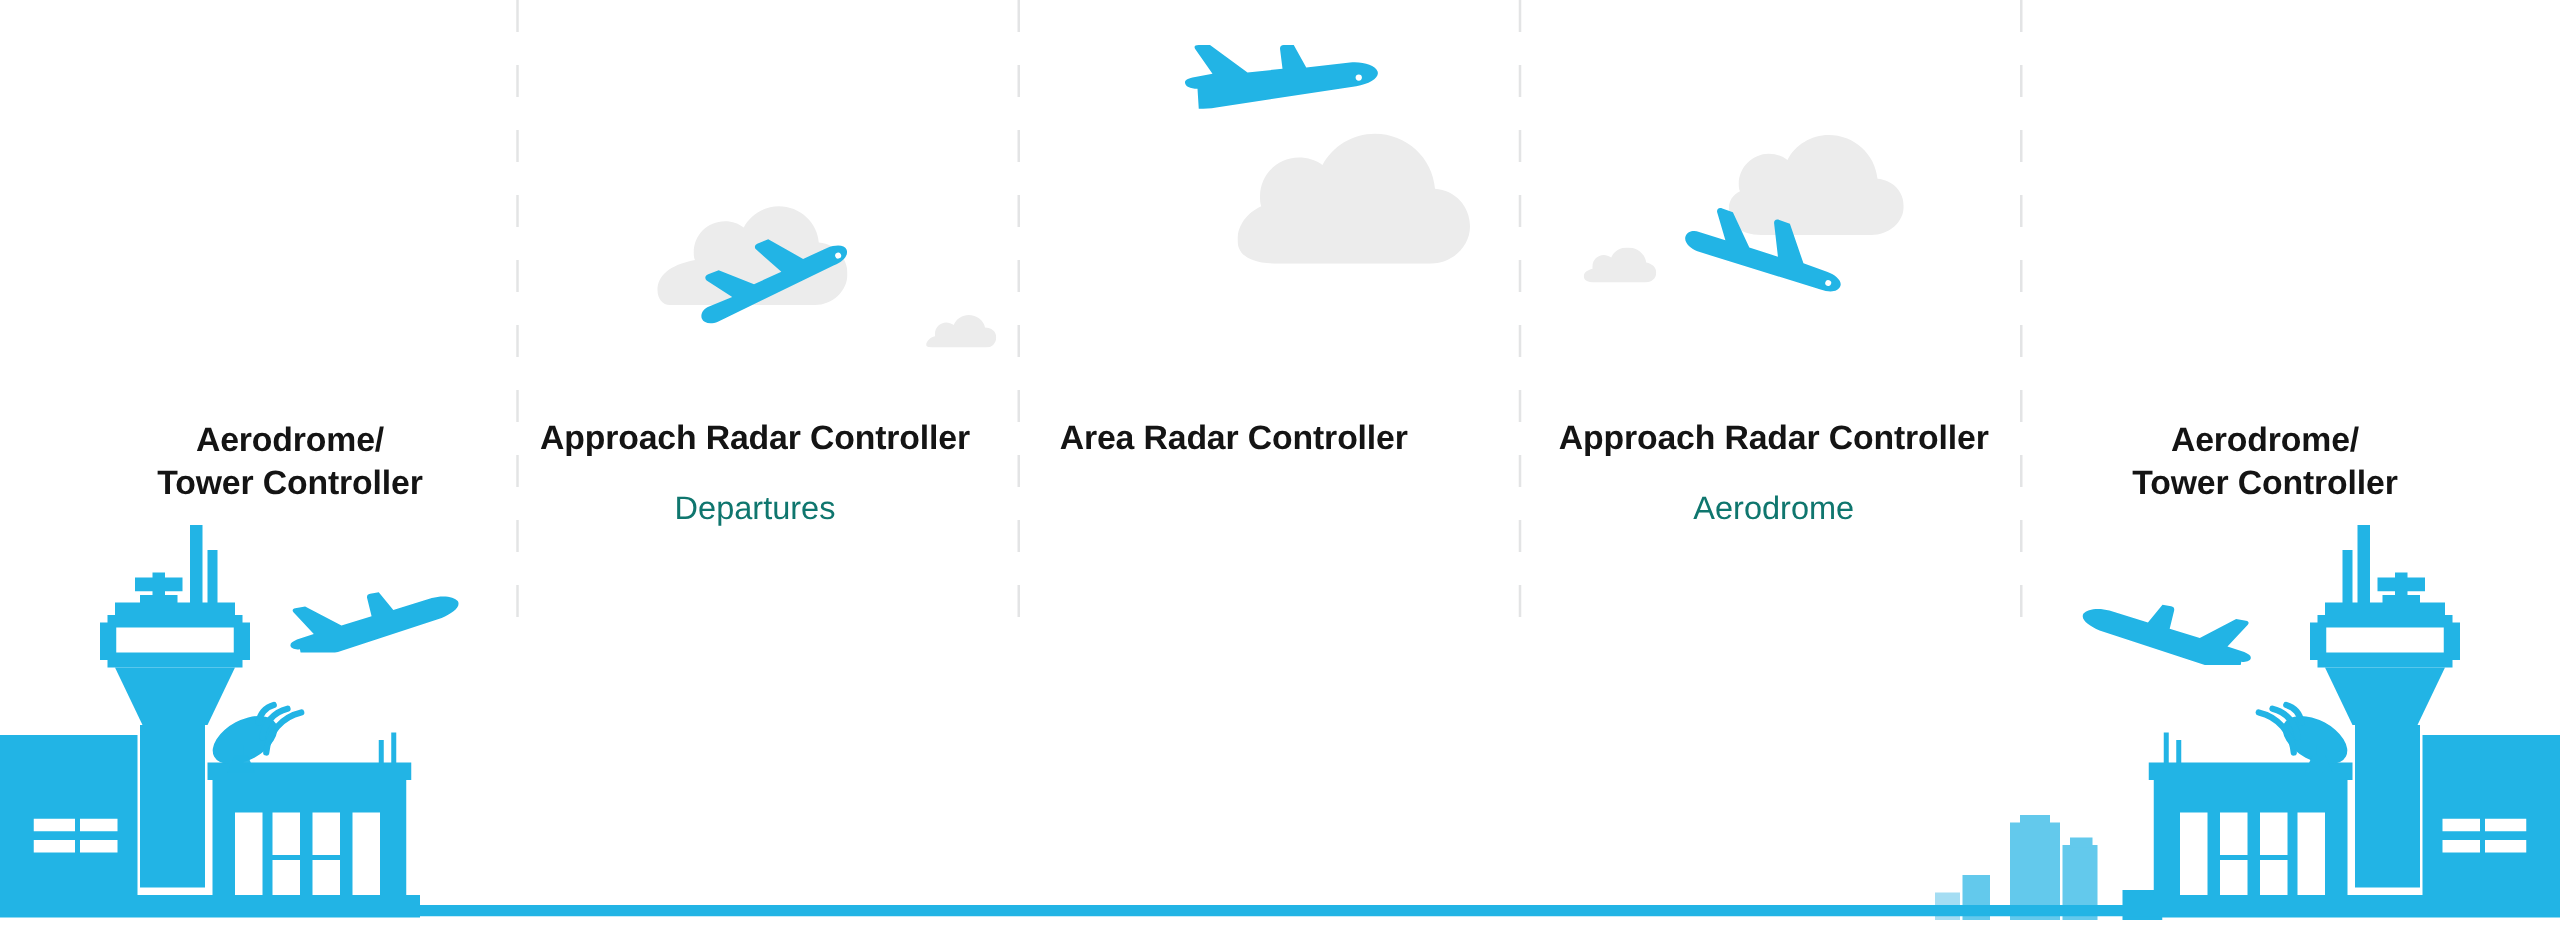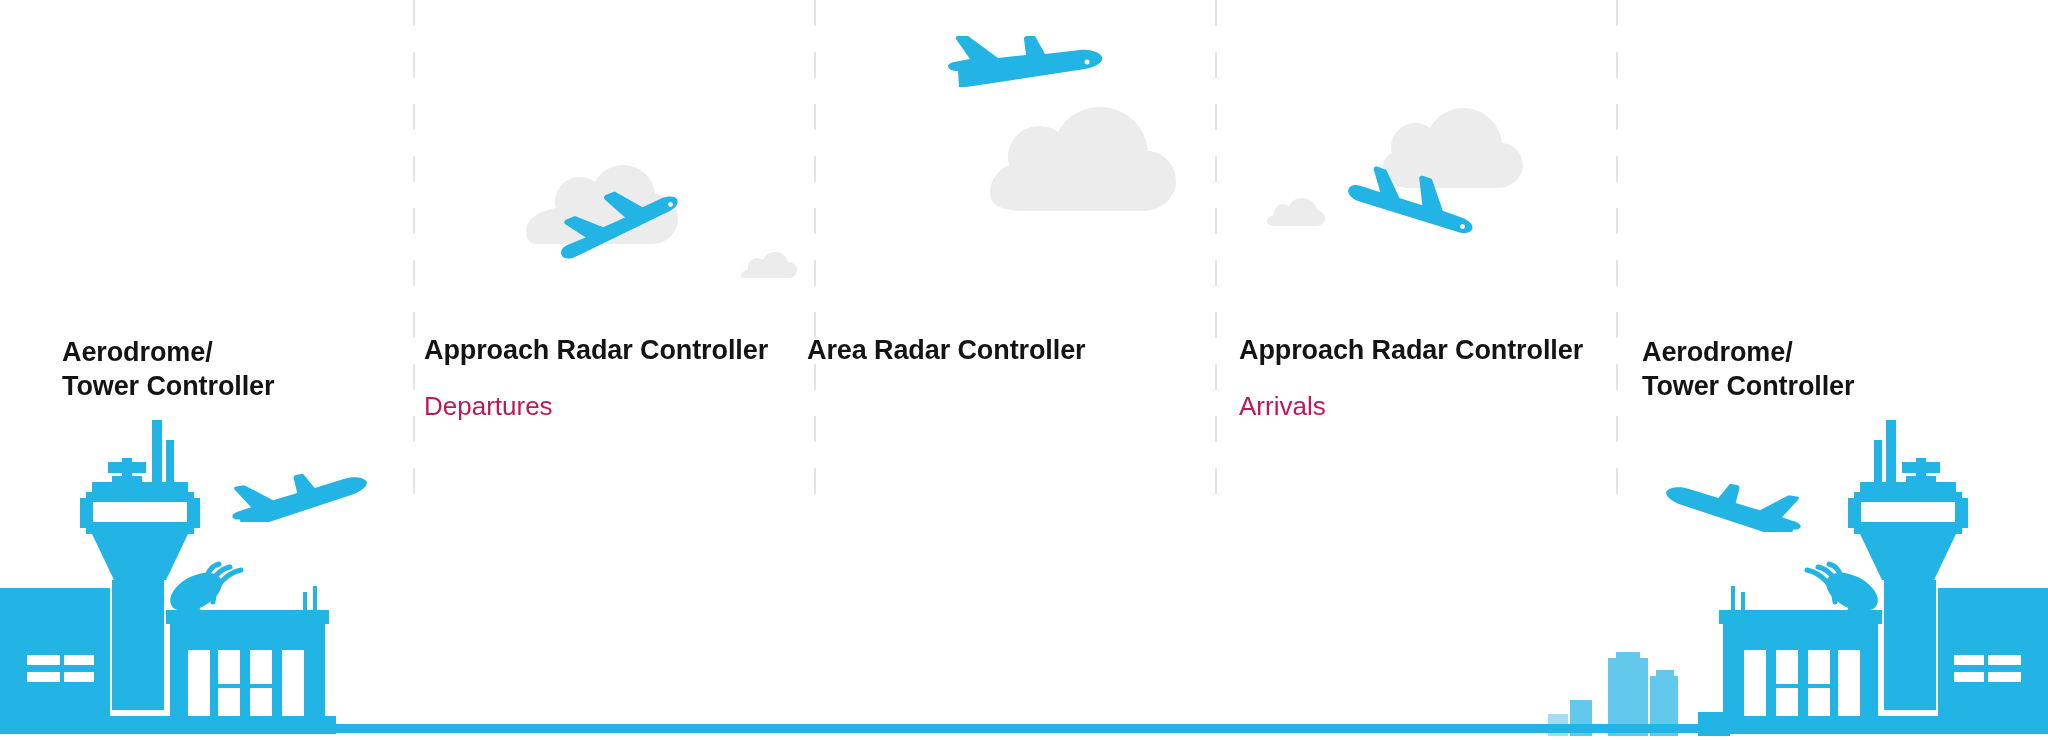--- a/index.html
+++ b/index.html
@@ -23,36 +23,37 @@
     height:520px;
     background-image:linear-gradient(to bottom,#e3e4e5 0,#e3e4e5 26px,transparent 26px,transparent 52px);
     background-size:2px 52px;
     background-repeat:repeat-y;
   }
 
   
   .label {
     position:absolute;
     top:316px;
+    text-align:center;
     color:#1a1a1a;
     line-height:1.18;
     white-space:pre-line;
   }
   .label .title {
     display:block;
     font-size:27px;
     font-weight:700;
     letter-spacing:-0.1px;
     color:#141414;
   }
   .label .sub {
     display:block;
     font-size:26px;
     font-weight:400;
-    color:#be185d;
+    color:#0f766e;
     margin-top:5px;
   }
   .label .title.two-line { line-height:1.28; }
 
   
   .ground {
     position:absolute;
     left:0; bottom:7px;
     width:2048px; height:9px;
     background:#22b4e5;
@@ -273,21 +274,21 @@
     <span class="title">Approach Radar Controller</span>
     <span class="sub">Departures</span>
   </div>
 
   <div class="label" style="left:807px; width:360px;">
     <span class="title">Area Radar Controller</span>
   </div>
 
   <div class="label" style="left:1239px; width:360px;">
     <span class="title">Approach Radar Controller</span>
-    <span class="sub">Arrivals</span>
+    <span class="sub">Aerodrome</span>
   </div>
 
   <div class="label" style="left:1642px; width:340px;">
     <span class="title two-line">Aerodrome/
 Tower Controller</span>
   </div>
 
 </div>
 
 </body></html>

